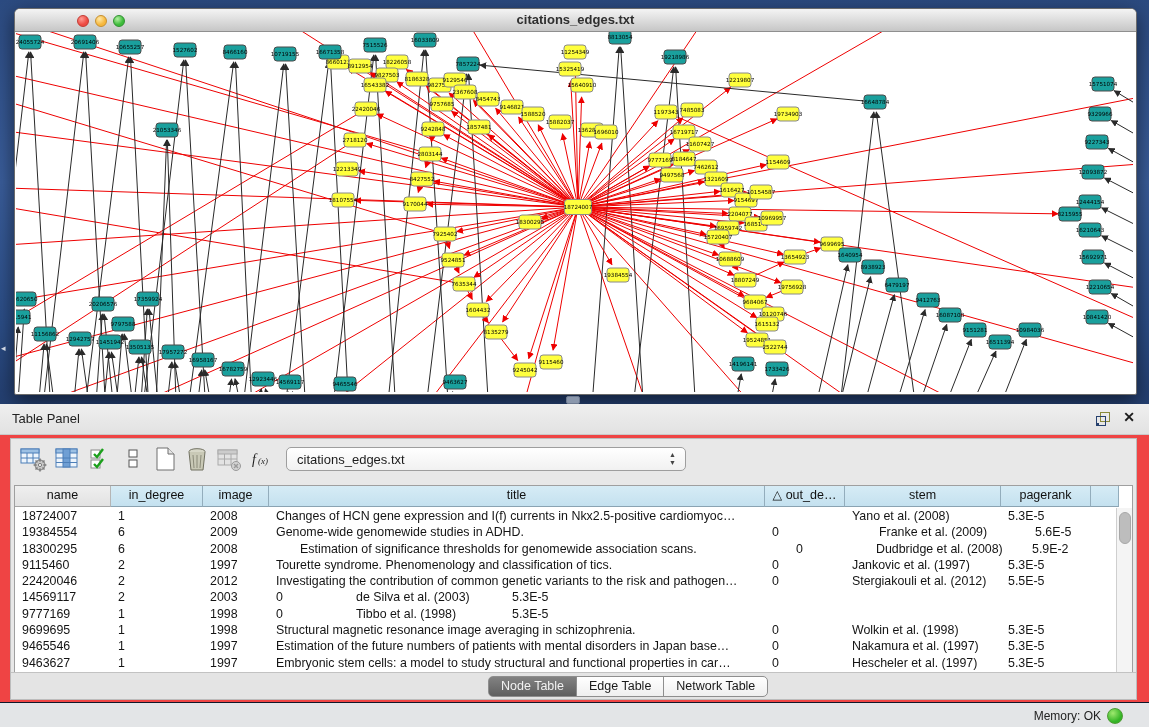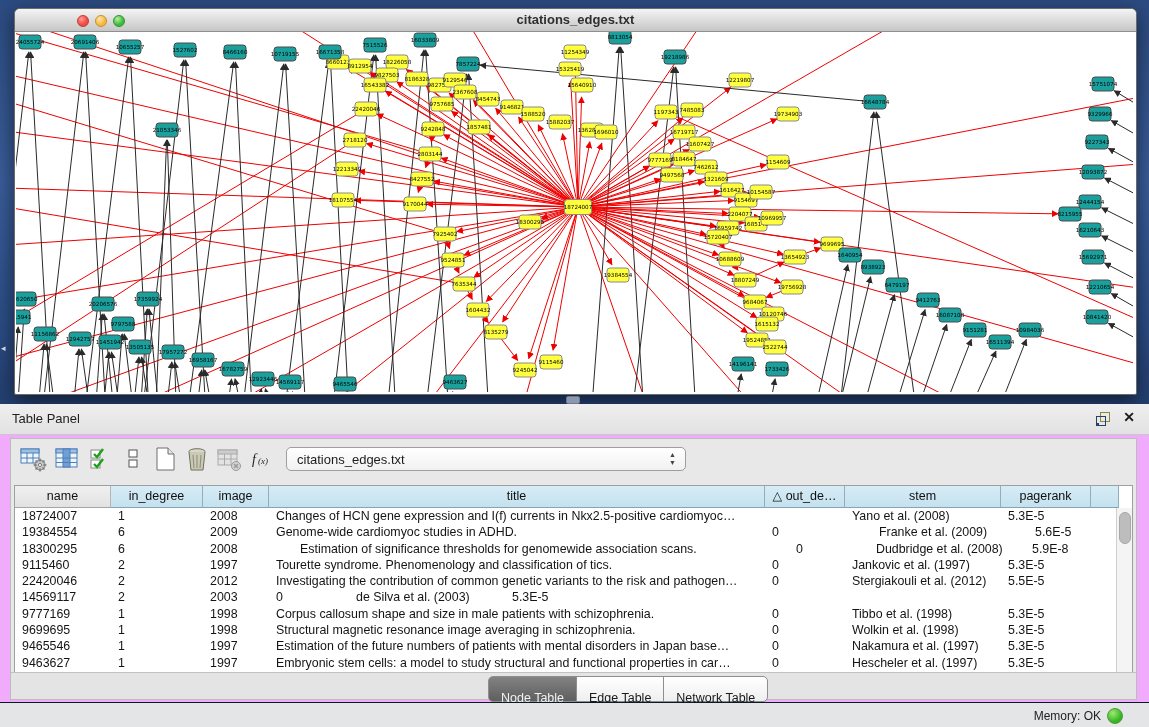--- a/index.html
+++ b/index.html
@@ -15,47 +15,47 @@
   .titlebar{position:absolute;left:0;top:0;right:0;height:22px;border-radius:5px 5px 0 0;
     background:linear-gradient(180deg,#f4f4f4,#d4d4d4 70%,#c6c6c6);border-bottom:1px solid #8f8f8f;}
   .wtitle{position:absolute;left:0;right:0;top:3px;text-align:center;font-size:13px;color:#2f2f2f;font-weight:bold;}
   .tl{position:absolute;top:6px;width:12px;height:12px;border-radius:50%;box-sizing:border-box;}
   .tl.red{left:62px;background:radial-gradient(circle at 35% 30%,#ff9a92,#ee4b43 60%);border:1px solid #c33a33;}
   .tl.yellow{left:80px;background:radial-gradient(circle at 35% 30%,#ffe9a8,#f6b73c 60%);border:1px solid #c78f2d;}
   .tl.green{left:98px;background:radial-gradient(circle at 35% 30%,#b3f0a2,#3dbb3a 60%);border:1px solid #2f9130;}
   .canvas{position:absolute;left:1px;top:23px;width:1117px;height:360px;background:#ffffff;overflow:hidden;}
   .canvas svg{display:block;width:100%;height:100%;}
   
-  .table-panel{position:absolute;left:0;top:404px;width:1149px;height:323px;background:#f0abfc;}
+  .table-panel{position:absolute;left:0;top:404px;width:1149px;height:323px;background:#ef4444;}
   .tp-header{position:absolute;left:0;top:0;right:0;height:30px;background:linear-gradient(180deg,#efefef,#e2e2e2);border-bottom:1px solid #c9c9c9;}
   .tp-title{position:absolute;left:12px;top:7px;font-size:13px;color:#222;}
   .float-icon{position:absolute;right:38px;top:8px;width:15px;height:14px;}
   .close-icon{position:absolute;right:14px;top:5px;font-size:14px;font-weight:bold;color:#1b1b1b;}
   .panel-inset{position:absolute;left:10px;top:34px;width:1127px;height:262px;border:1px solid #bcbcbc;background:#e8e8e8;box-sizing:border-box;}
   .tb-icon{position:absolute;top:6px;width:28px;height:28px;cursor:pointer;}
   .combo{position:absolute;left:275px;top:8px;width:400px;height:24px;border:1px solid #9e9e9e;border-radius:5px;
     background:linear-gradient(180deg,#ffffff,#f1f1f1);box-sizing:border-box;}
   .combo-text{position:absolute;left:10px;top:4px;font-size:13px;color:#1c1c1c;}
   .combo-spin{position:absolute;right:9px;top:3px;font-size:7px;line-height:8px;color:#444;text-align:center;}
   
   .table-box{position:absolute;left:3px;top:46px;width:1119px;height:190px;border:1px solid #9f9f9f;background:#fff;overflow:hidden;box-sizing:border-box;}
-  .thead{position:absolute;left:0;top:0;height:14px;display:flex;}
+  .thead{position:absolute;left:0;top:0;height:21px;display:flex;align-items:flex-end;}
   .th{box-sizing:border-box;height:22px;border-right:1px solid #93adbc;border-bottom:1px solid #8aa3b2;
      background:linear-gradient(180deg,#d7ecf6,#c4e1ef);font-size:12.5px;color:#111;text-align:center;line-height:21px;
      overflow:hidden;white-space:nowrap;}
   .th.gray{background:linear-gradient(180deg,#f0f0f0,#e2e2e2);border-right:1px solid #b5b5b5;border-bottom:1px solid #a5a5a5;}
   .tbody{position:absolute;left:0;top:22px;}
   .trow{display:flex;height:16.3px;}
   .td{box-sizing:border-box;padding-left:7px;font-size:12.4px;color:#141414;overflow:hidden;white-space:nowrap;line-height:16.3px;}
   .vscroll{position:absolute;right:0;top:22px;bottom:0;width:15px;background:#f4f4f4;border-left:1px solid #cfcfcf;}
   .vthumb{position:absolute;left:2px;top:4px;width:10px;height:30px;border-radius:6px;background:#bdbdbd;border:1px solid #a8a8a8;}
   
   .tabs-strip{position:absolute;left:0;bottom:0;width:100%;height:26px;background:#e4e4e4;border-top:1px solid #c2c2c2;}
   .tabs{position:absolute;left:478px;top:3px;display:flex;}
-  .tab{box-sizing:border-box;height:21px;line-height:19px;padding:12px 12px;font-size:12.5px;color:#1a1a1a;
+  .tab{box-sizing:border-box;height:21px;line-height:19px;padding:0 12px;font-size:12.5px;color:#1a1a1a;
     background:linear-gradient(180deg,#ffffff,#efefef);border:1px solid #8e8e8e;margin-left:-1px;}
   .tab:first-child{border-radius:5px 0 0 5px;}
   .tab:last-child{border-radius:0 5px 5px 0;}
   .tab.active{background:linear-gradient(180deg,#828282,#5f5f5f);color:#f2f2f2;}
   
   .status{position:absolute;left:0;top:298px;width:1149px;height:25px;background:#e3e5e7;border-top:1px solid #0f172a;}
   .mem-label{position:absolute;right:48px;top:6px;font-size:12px;color:#222;}
   .mem-dot{position:absolute;right:26px;top:5px;width:14px;height:14px;border-radius:50%;
     background:radial-gradient(circle at 35% 30%,#9fe96f,#33b425 65%);border:1px solid #4d9a33;}
   .g-label{font-family:"DejaVu Sans",sans-serif;}
@@ -855,33 +855,33 @@
             <div class="td" style="width: 66px;">2008</div>
             <div class="td" style="width: 496px;">Changes of HCN gene expression and I(f) currents in Nkx2.5-positive cardiomyoc…</div>
             <div class="td" style="width: 80px; margin-top: 32px;">49</div>
             <div class="td" style="width: 156px;">Yano et al. (2008)</div>
             <div class="td" style="width: 90px;">5.3E-5</div>
           </div>
           <div class="trow">
             <div class="td" style="width: 96px;">19384554</div>
             <div class="td" style="width: 92px;">6</div>
             <div class="td" style="width: 66px;">2009</div>
-            <div class="td" style="width: 496px;">Genome-wide cardiomyoc studies in ADHD.</div>
+            <div class="td" style="width: 496px;">Genome-wide genomewide studies in ADHD.</div>
             <div class="td" style="width: 80px;">0</div>
             <div class="td" style="width: 156px; margin-left: 27px;">Franke et al. (2009)</div>
             <div class="td" style="width: 90px;">5.6E-5</div>
           </div>
           <div class="trow">
             <div class="td" style="width: 96px;">18300295</div>
             <div class="td" style="width: 92px;">6</div>
             <div class="td" style="width: 66px;">2008</div>
             <div class="td" style="width: 496px; margin-left: 24px;">Estimation of significance thresholds for genomewide association scans.</div>
             <div class="td" style="width: 80px;">0</div>
             <div class="td" style="width: 156px;">Dudbridge et al. (2008)</div>
-            <div class="td" style="width: 90px;">5.9E-8</div>
+            <div class="td" style="width: 90px;">5.9E-2</div>
           </div>
           <div class="trow">
             <div class="td" style="width: 96px;">9115460</div>
             <div class="td" style="width: 92px;">2</div>
             <div class="td" style="width: 66px;">1997</div>
             <div class="td" style="width: 496px;">Tourette syndrome. Phenomenology and classification of tics.</div>
             <div class="td" style="width: 80px;">0</div>
             <div class="td" style="width: 156px;">Jankovic et al. (1997)</div>
             <div class="td" style="width: 90px;">5.3E-5</div>
           </div>
@@ -899,21 +899,20 @@
             <div class="td" style="width: 92px;">2</div>
             <div class="td" style="width: 66px;">2003</div>
             <div class="td" style="width: 80px;">0</div>
             <div class="td" style="width: 156px;">de Silva et al. (2003)</div>
             <div class="td" style="width: 90px;">5.3E-5</div>
           </div>
           <div class="trow">
             <div class="td" style="width: 96px;">9777169</div>
             <div class="td" style="width: 92px;">1</div>
             <div class="td" style="width: 66px;">1998</div>
-            <div class="td" style="width: 496px;">Corpus callosum shape and size in male patients with schizophrenia.</div>
             <div class="td" style="width: 80px;">0</div>
             <div class="td" style="width: 156px;">Tibbo et al. (1998)</div>
             <div class="td" style="width: 90px;">5.3E-5</div>
           </div>
           <div class="trow">
             <div class="td" style="width: 96px;">9699695</div>
             <div class="td" style="width: 92px;">1</div>
             <div class="td" style="width: 66px;">1998</div>
             <div class="td" style="width: 496px;">Structural magnetic resonance image averaging in schizophrenia.</div>
             <div class="td" style="width: 80px;">0</div>

